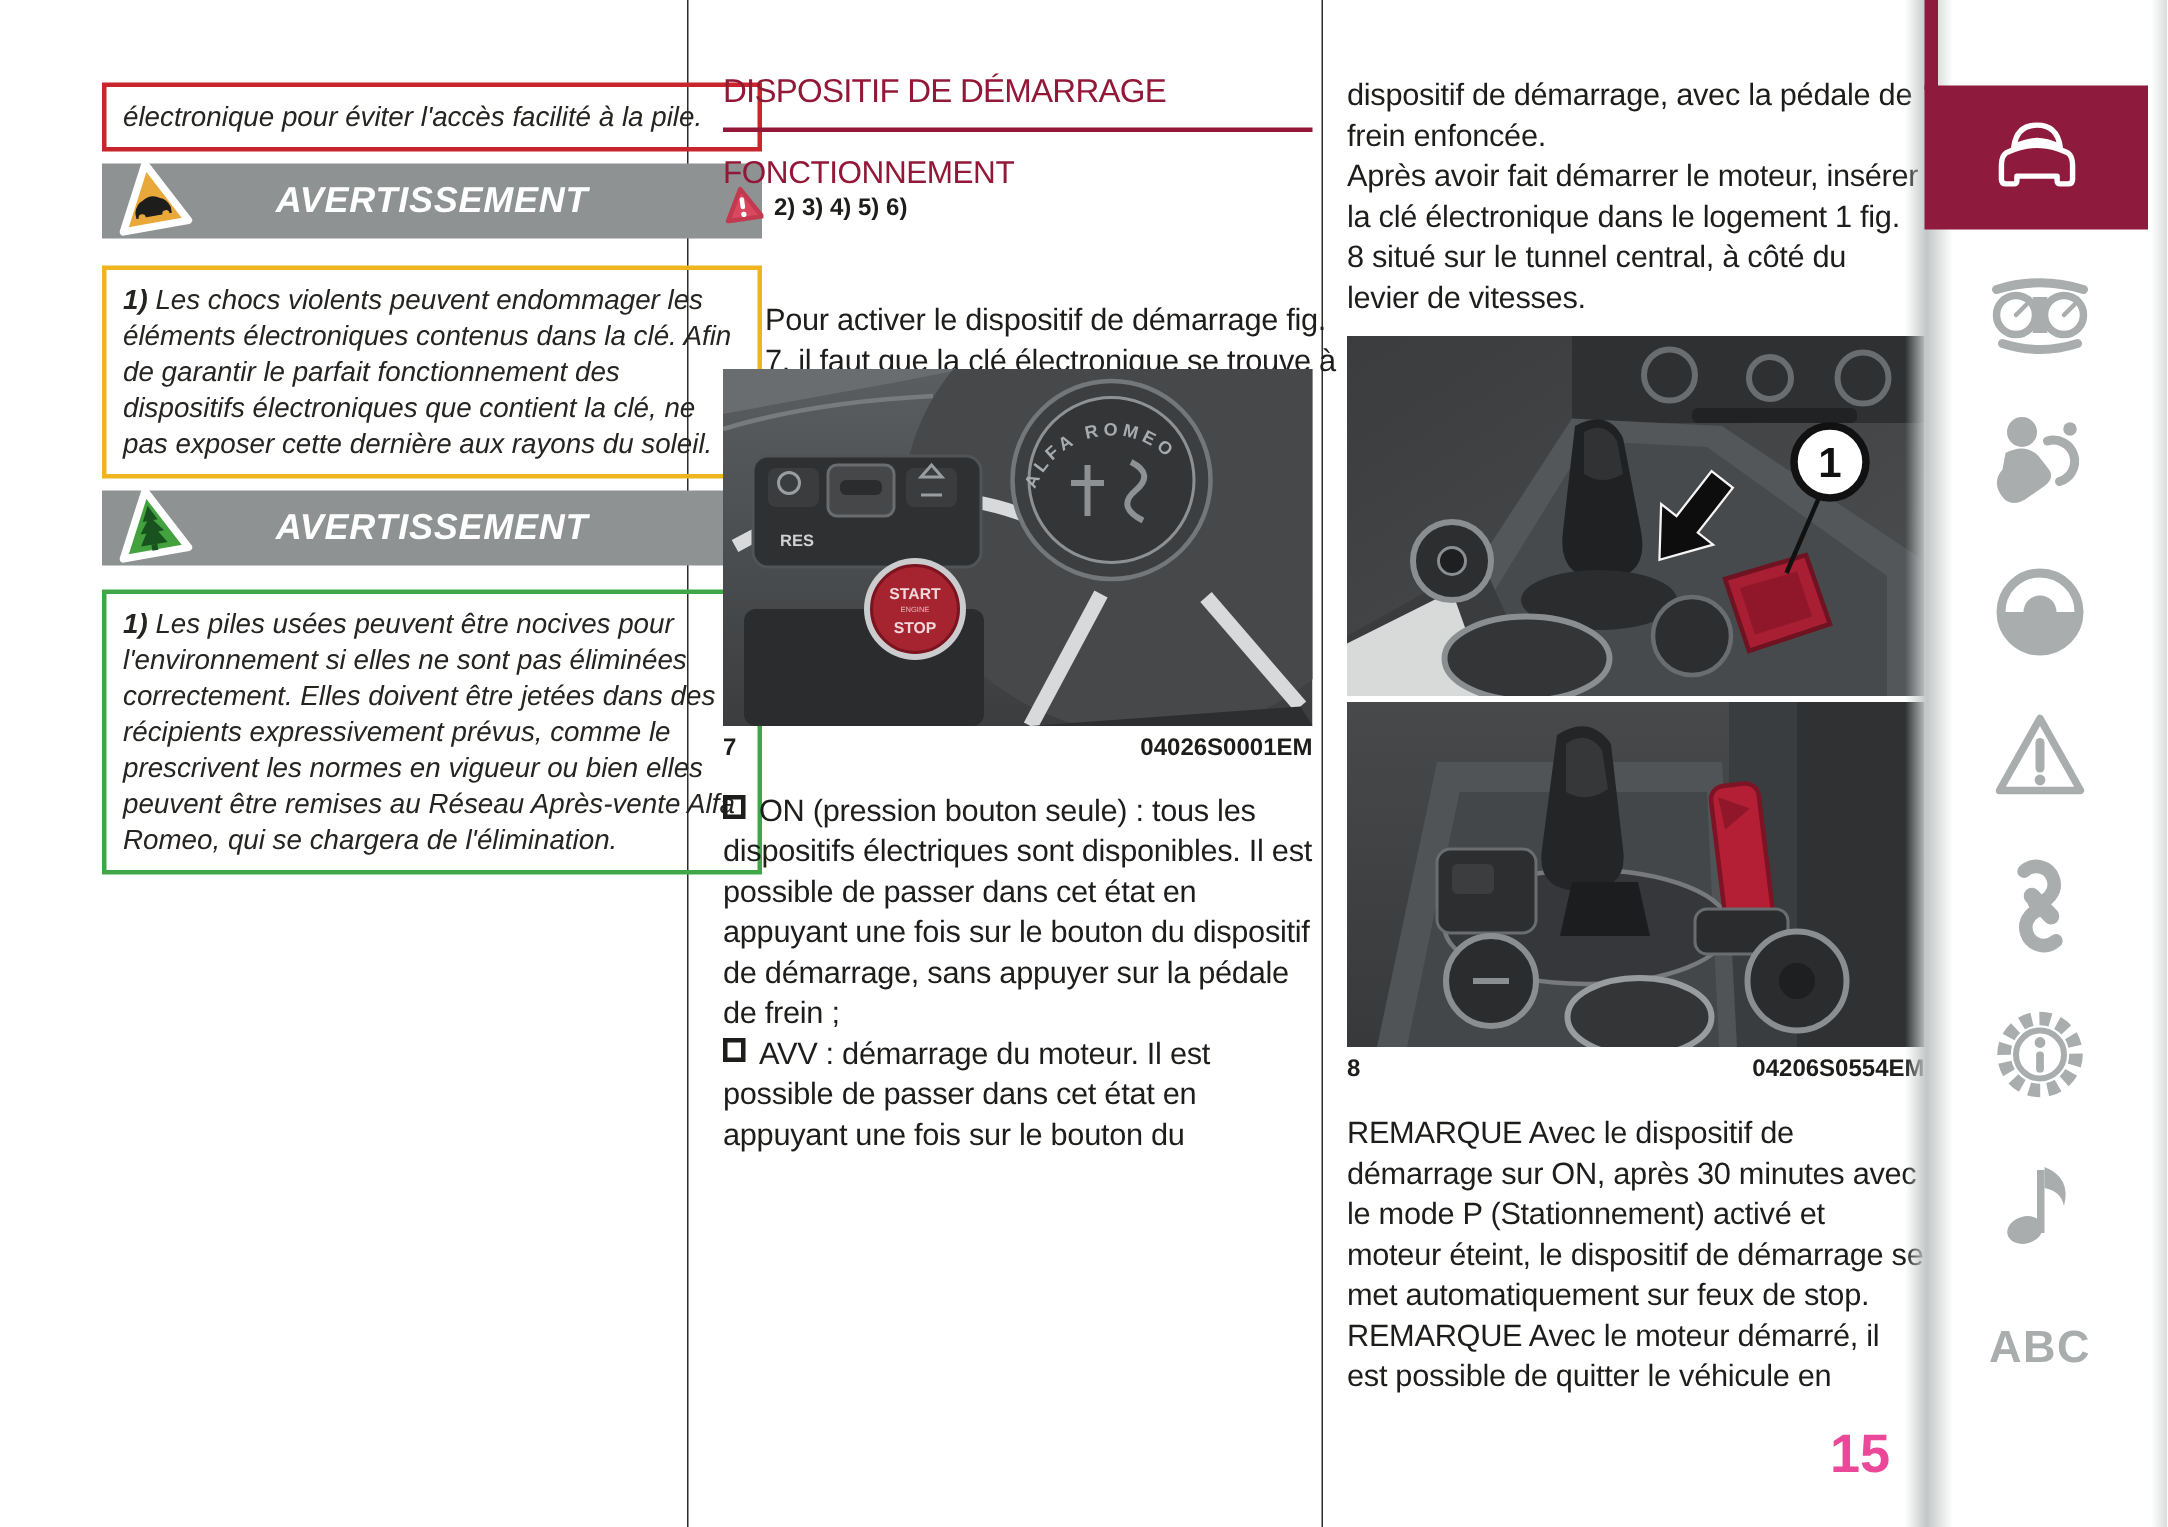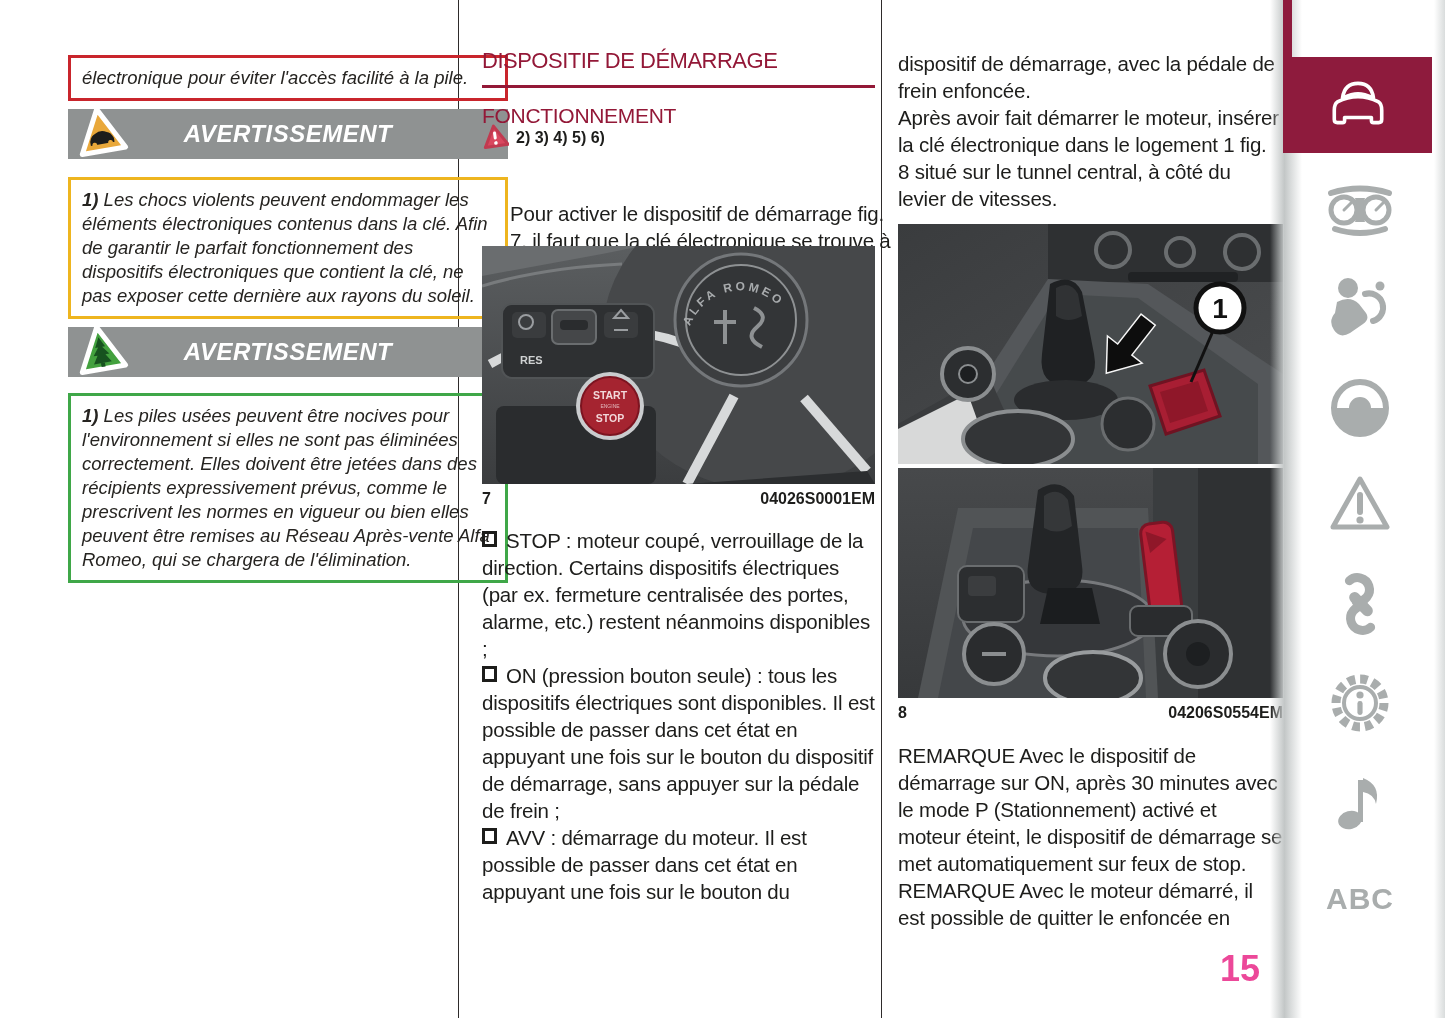--- a/index.html
+++ b/index.html
@@ -172,21 +172,20 @@
         <path d="M272 62 q16 8 3 19 q-13 11 5 20" stroke="#8e9193" stroke-width="4" fill="none"></path>
       </g>
     </svg>
   </div>
   <div id="fig7-caption" class="fig-caption">
     <span>7</span>
     <span>04026S0001EM</span>
   </div>
 
   <div id="mid-flow">
-    <p class="body-text"><span class="sq"></span><span>STOP : moteur coupé, verrouillage de la direction. Certains dispositifs électriques (par ex. fermeture centralisée des portes, alarme, etc.) restent néanmoins disponibles ;</span></p>
     <p class="body-text"><span class="sq"></span><span>ON (pression bouton seule) : tous les dispositifs électriques sont disponibles. Il est possible de passer dans cet état en appuyant une fois sur le bouton du dispositif de démarrage, sans appuyer sur la pédale de frein ;</span></p>
     <p class="body-text"><span class="sq"></span><span>AVV : démarrage du moteur. Il est possible de passer dans cet état en appuyant une fois sur le bouton du</span></p>
   </div>
 
   <div id="col-right">
     <p class="body-text">dispositif de démarrage, avec la pédale de frein enfoncée.</p>
     <p class="body-text">Après avoir fait démarrer le moteur, insérer la clé électronique dans le logement 1 fig. 8 situé sur le tunnel central, à côté du levier de vitesses.</p>
 
     <div id="fig8-wrap">
 
@@ -257,21 +256,21 @@
         <circle cx="300" cy="186" r="33" fill="#2a2c2e" stroke="#8b8e90" stroke-width="4"></circle>
         <circle cx="300" cy="186" r="12" fill="#1d1f21"></circle>
       </svg>
     </div>
     <div id="fig8-caption" class="fig-caption">
       <span>8</span>
       <span>04206S0554EM</span>
     </div>
 
     <p class="body-text remark1">REMARQUE Avec le dispositif de démarrage sur ON, après 30 minutes avec le mode P (Stationnement) activé et moteur éteint, le dispositif de démarrage se met automatiquement sur feux de stop.</p>
-    <p class="body-text">REMARQUE Avec le moteur démarré, il est possible de quitter le enfoncée en</p>
+    <p class="body-text">REMARQUE Avec le moteur démarré, il est possible de quitter le véhicule en</p>
   </div>
 
   <div id="page-num">15</div>
 
   <div id="spine"></div>
   <div id="edge-right"></div>
   <div id="tab-strip"></div>
 
   <div id="chapter-tab">
     <span>

